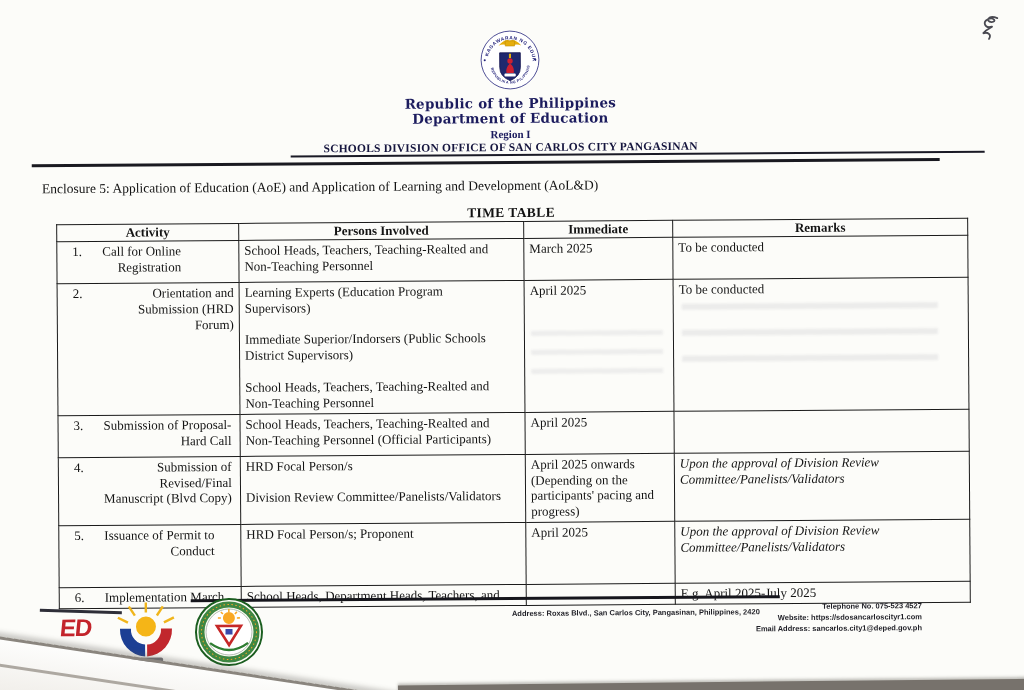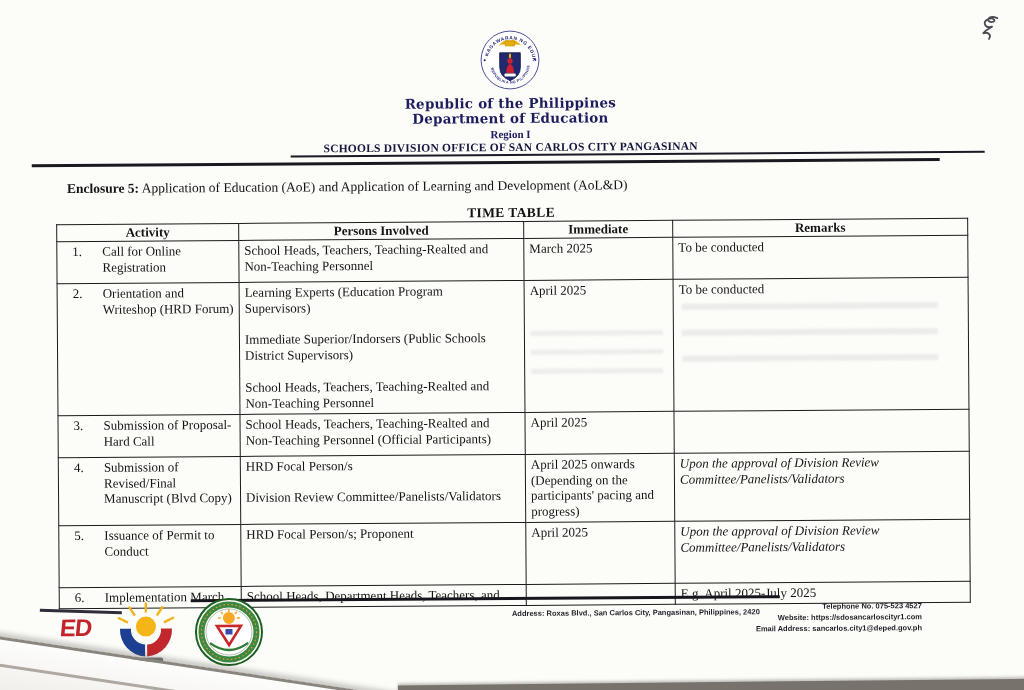--- a/index.html
+++ b/index.html
@@ -12,38 +12,38 @@
   .seal{display:inline-block;}
   .republic,.department{font-family:"DejaVu Serif",serif;font-weight:700;font-size:13.5px;
         line-height:1.1;color:#1c1c5e;letter-spacing:.2px;}
   .region{font-size:11px;font-weight:700;color:#1c1c5e;margin-top:2px;line-height:1.1;}
   .office{font-size:11.5px;font-weight:700;color:#15153e;margin-top:1px;letter-spacing:.2px;line-height:1.2;}
   .title-underline{position:absolute;left:292px;top:154px;width:694px;height:2px;background:#1a1a26;}
   .head-rule{position:absolute;left:33px;top:161px;width:908px;height:3px;background:#191920;}
 
   
   .enclosure{position:absolute;left:43px;top:178px;font-size:13.5px;color:#141414;}
-  .enclosure b{font-weight:700;margin-left:25px;}
+  .enclosure b{font-weight:400;}
   .table-title{position:absolute;left:0;top:205px;width:100%;text-align:center;
         font-weight:700;font-size:13.5px;letter-spacing:.4px;color:#111;}
 
   
   table.timetable{position:absolute;left:57px;top:221px;width:911px;border-collapse:collapse;
         table-layout:fixed;font-size:13px;line-height:1.22;color:#141414;}
   .timetable th{border:1.5px solid #1b1b1b;font-weight:700;font-size:13px;padding:0 2px;height:15px;}
   .timetable td{border:1.5px solid #1b1b1b;vertical-align:top;padding:2px 5px 2px 5px;}
   .timetable tbody tr:nth-child(1){height:42px;}
   .timetable tbody tr:nth-child(2){height:121px;}
   .timetable tbody tr:nth-child(3){height:42px;}
   .timetable tbody tr:nth-child(4){height:62px;}
   .timetable tbody tr:nth-child(5){height:62px;}
   .timetable tbody tr:nth-child(6){height:20px;}
   .actwrap{display:flex;}
   .num{width:30px;flex:none;text-align:left;padding-left:10px;}
-  .act,.pre{white-space:pre-line;}
+  .act,.pre{white-space:pre-line;text-align:right;}
   .cell-persons,.cell-schedule,.cell-remarks{white-space:pre-line;}
   .cell-schedule{padding-left:7px;}
   .italic{font-style:italic;}
   
   .timetable tbody tr:nth-child(2) td:nth-child(4){position:relative;}
   .timetable tbody tr:nth-child(2) td:nth-child(4)::after{content:"";position:absolute;left:8px;right:30px;
         top:24px;height:74px;filter:blur(.8px);opacity:.8;
         background:repeating-linear-gradient(180deg,rgba(108,108,124,.14) 0 6px,transparent 6px 26px);}
   .timetable tbody tr:nth-child(2) td:nth-child(3){position:relative;}
   .timetable tbody tr:nth-child(2) td:nth-child(3)::after{content:"";position:absolute;left:6px;right:10px;
@@ -142,21 +142,21 @@
             <td class="cell-persons">School Heads, Teachers, Teaching-Realted and
 Non-Teaching Personnel</td>
             <td class="cell-schedule">March 2025</td>
             <td class="cell-remarks">To be conducted</td>
           </tr>
           <tr>
             <td class="cell-activity">
               <div class="actwrap">
                 <span class="num">2.</span>
                 <span class="act">Orientation and
-Writeshop (HRD Forum)</span>
+Submission (HRD Forum)</span>
               </div>
             </td>
             <td class="cell-persons">Learning Experts (Education Program
 Supervisors)
 
 Immediate Superior/Indorsers (Public Schools
 District Supervisors)
 
 School Heads, Teachers, Teaching-Realted and
 Non-Teaching Personnel</td>

